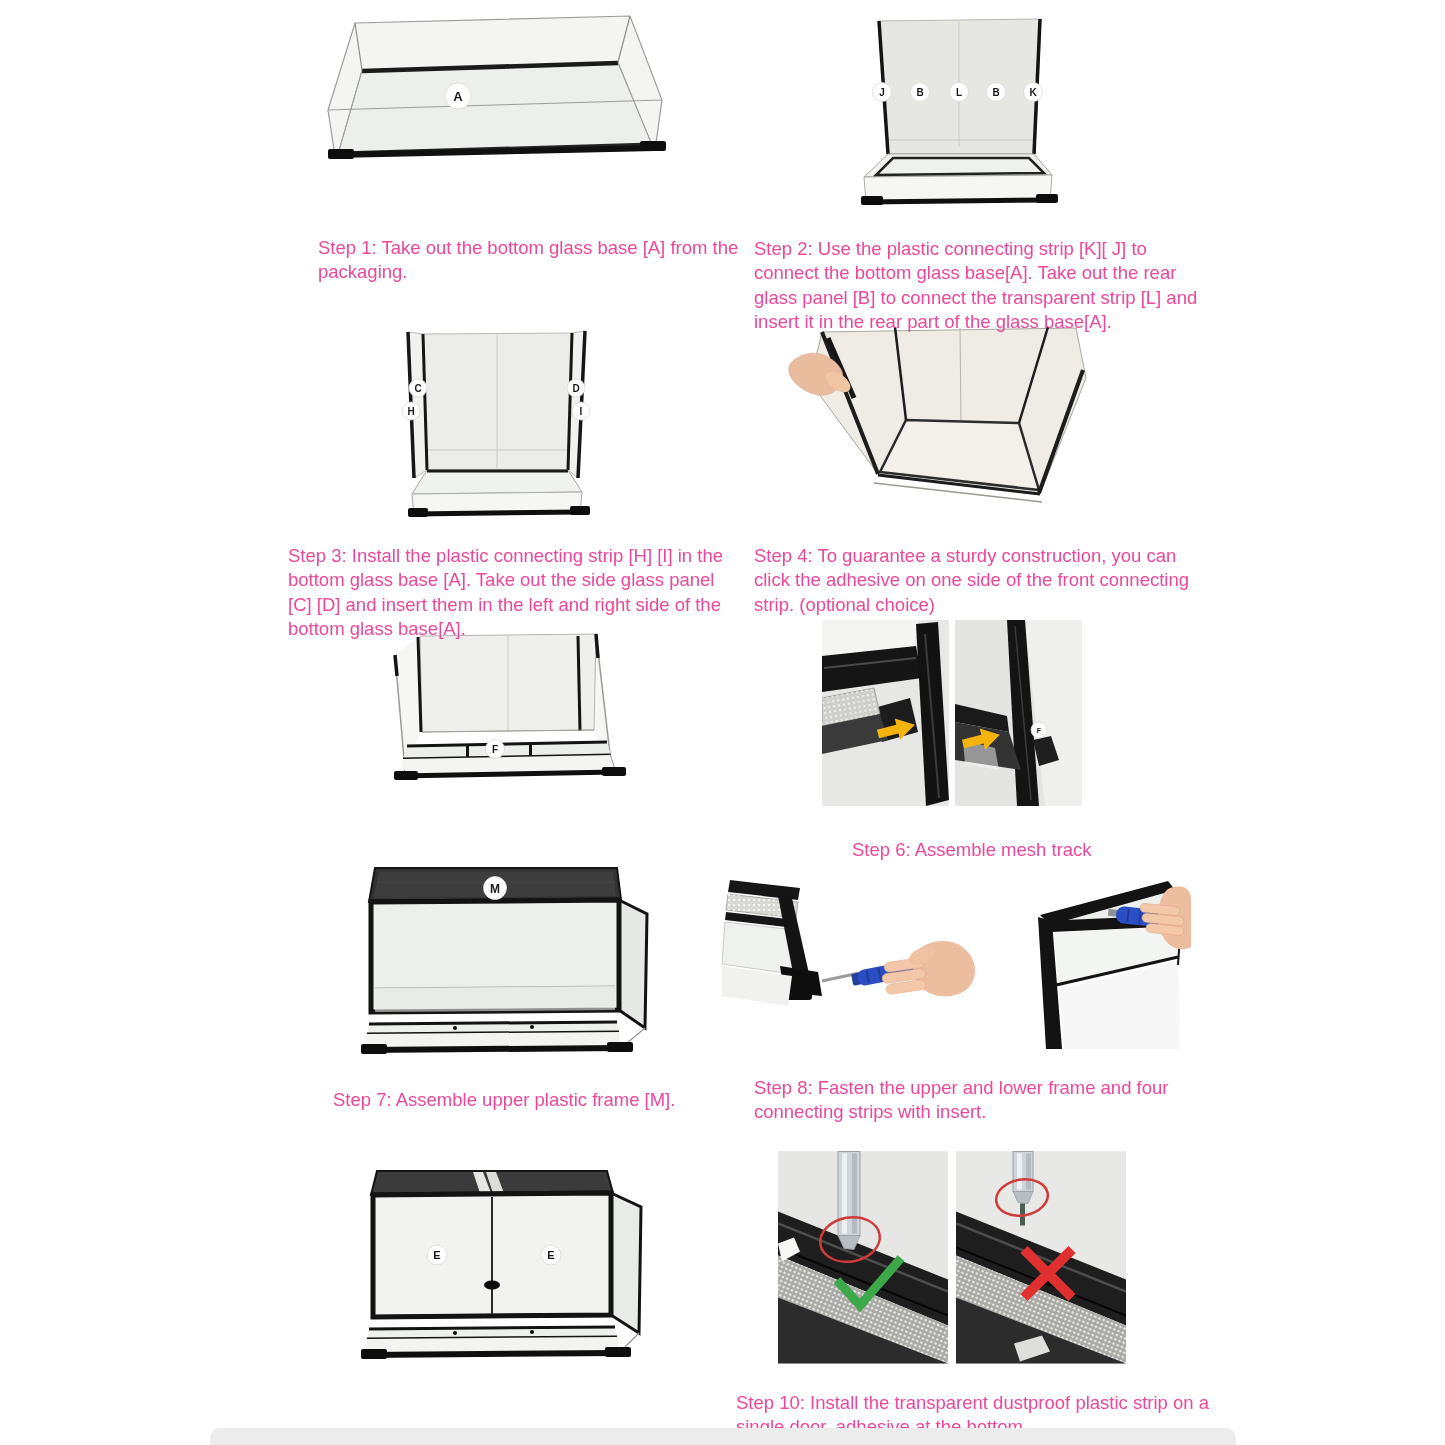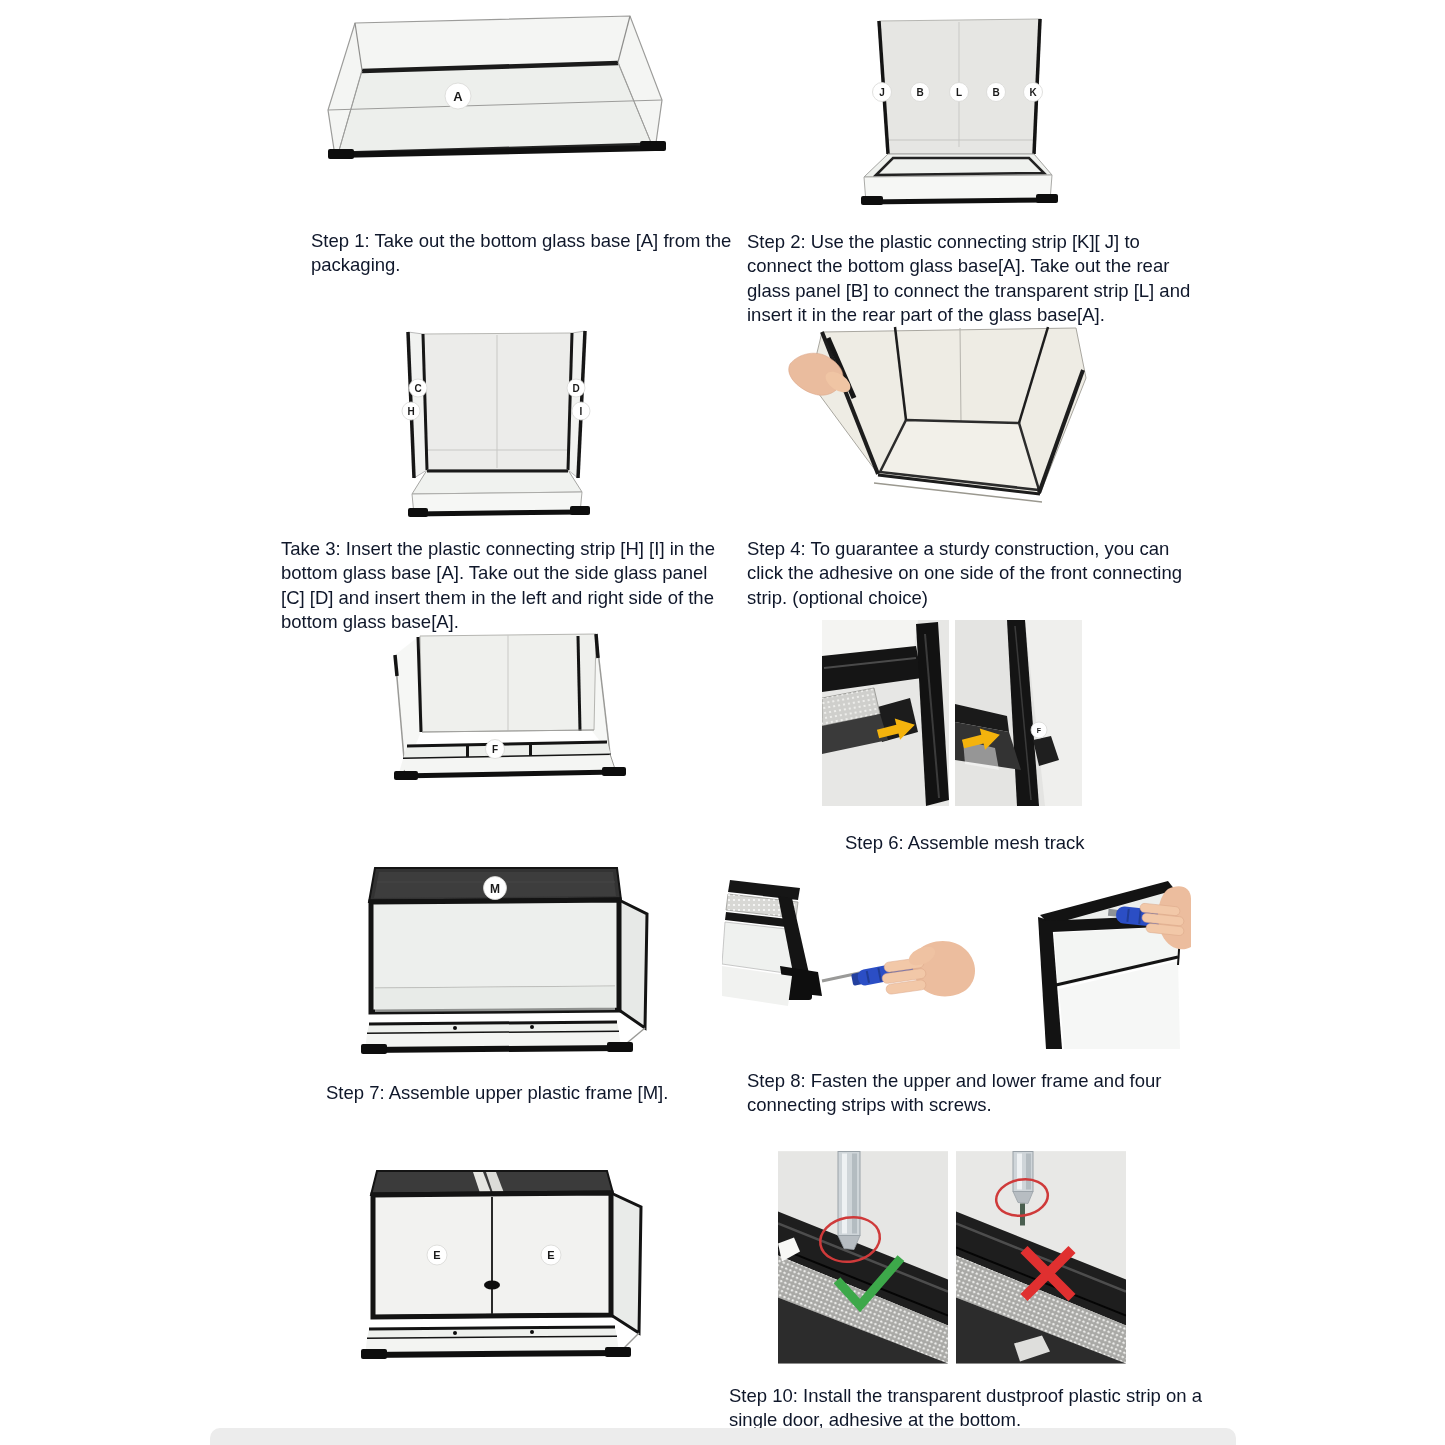--- a/index.html
+++ b/index.html
@@ -1,20 +1,20 @@
 <!DOCTYPE html>
 <html><head>
 <meta charset="utf-8">
 <style>
   html,body{margin:0;padding:0;background:#ffffff;}
   .sheet{position:relative;width:1445px;height:1445px;background:#ffffff;overflow:hidden;
          font-family:"Liberation Sans",sans-serif;}
   .fig{position:absolute;margin:0;padding:0;}
   .fig svg{display:block;}
-  .cap{position:absolute;margin:9px;font-size:18.5px;line-height:1.32;color:#0f172a;
+  .cap{position:absolute;margin:16px;font-size:18.5px;line-height:1.32;color:#ec4899;
        font-family:"Liberation Sans",sans-serif;}
   .photo-pair{position:absolute;}
   svg text{font-family:"Liberation Sans",sans-serif;font-weight:700;fill:#1a1a1a;text-anchor:middle;}
   .next-edge{position:absolute;background:#ececec;border-radius:10px 10px 0 0;}
 </style>
 </head>
 <body>
 
 <div class="sheet">
 
@@ -417,21 +417,21 @@
         <g>
           <line x1="68" y1="98" x2="116" y2="146" stroke-width="10" stroke="#e03030"></line>
           <line x1="116" y1="98" x2="68" y2="146" stroke-width="10" stroke="#e03030"></line>
         </g>
       </svg>
     </figure>
   </div>
 
   <p class="cap" style="left:302px;top:220px;width:424px">Step 1: Take out the bottom glass base [A] from the packaging.</p>
   <p class="cap" style="left:738px;top:221px;width:450px">Step 2: Use the plastic connecting strip [K][ J] to connect the bottom glass base[A]. Take out the rear glass panel [B] to connect the transparent strip [L] and insert it in the rear part of the glass base[A].</p>
-  <p class="cap" style="left:272px;top:528px;width:450px">Take 3: Insert the plastic connecting strip [H] [I] in the bottom glass base [A]. Take out the side glass panel [C] [D] and insert them in the left and right side of the bottom glass base[A].</p>
+  <p class="cap" style="left:272px;top:528px;width:450px">Step 3: Install the plastic connecting strip [H] [I] in the bottom glass base [A]. Take out the side glass panel [C] [D] and insert them in the left and right side of the bottom glass base[A].</p>
   <p class="cap" style="left:738px;top:528px;width:450px">Step 4: To guarantee a sturdy construction, you can click the adhesive on one side of the front connecting strip. (optional choice)</p>
   <p class="cap" style="left:836px;top:822px;width:300px">Step 6: Assemble mesh track</p>
   <p class="cap" style="left:317px;top:1072px;width:360px">Step 7: Assemble upper plastic frame [M].</p>
-  <p class="cap" style="left:738px;top:1060px;width:450px">Step 8: Fasten the upper and lower frame and four connecting strips with screws.</p>
+  <p class="cap" style="left:738px;top:1060px;width:450px">Step 8: Fasten the upper and lower frame and four connecting strips with insert.</p>
   <p class="cap" style="left:720px;top:1375px;width:492px">Step 10: Install the transparent dustproof plastic strip on a single door, adhesive at the bottom.</p>
 
   <div class="next-edge" style="left:210px;top:1428px;width:1026px;height:17px"></div>
 </div>
 
 </body></html>

